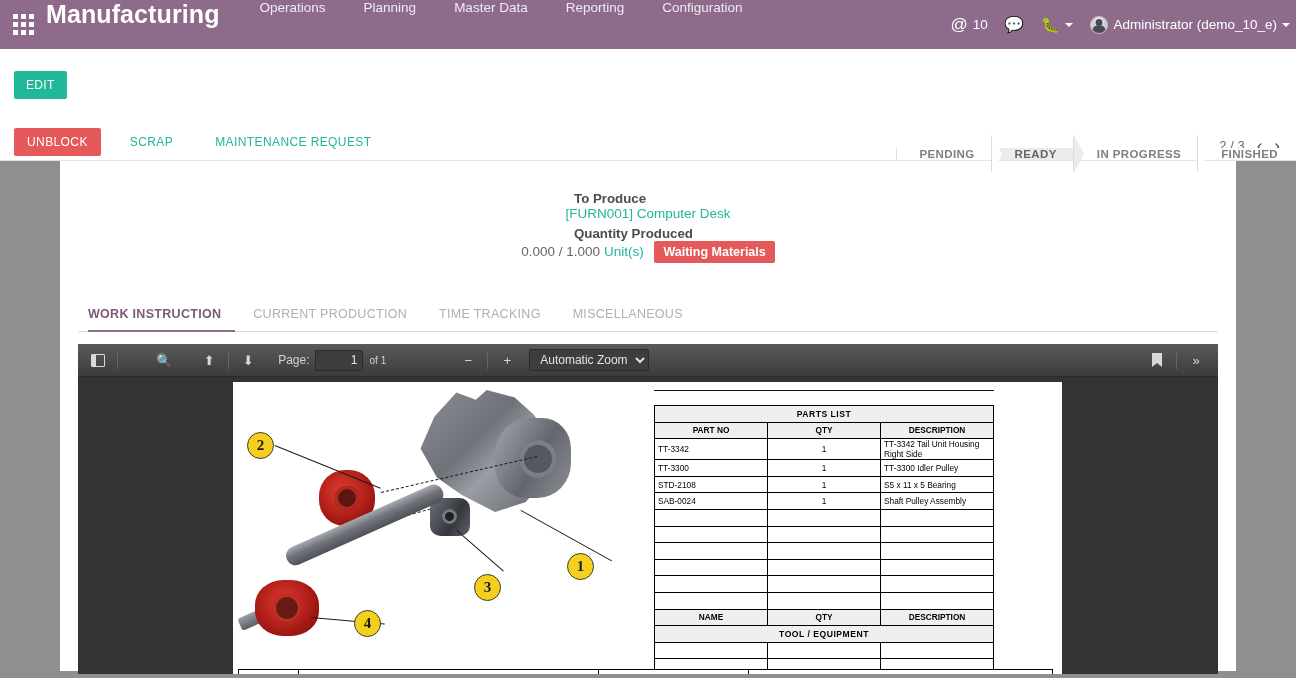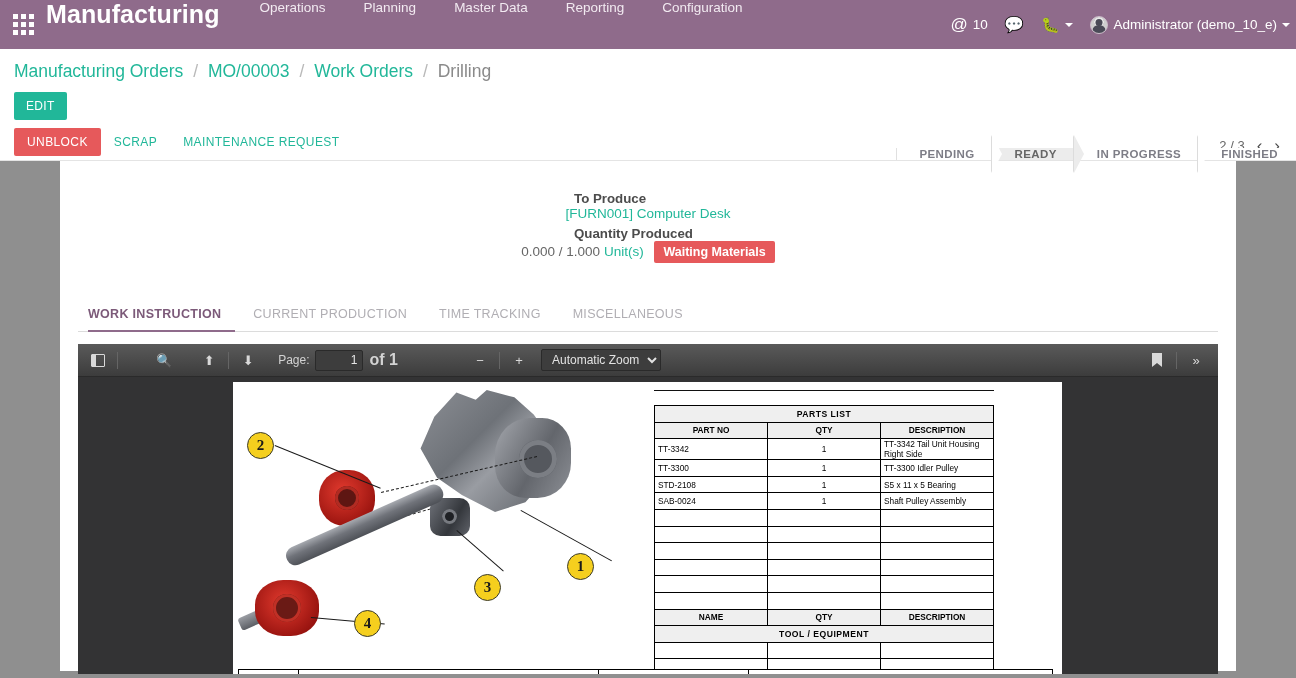--- a/index.html
+++ b/index.html
@@ -83,21 +83,21 @@
   }
   .pager .arrow { color: #4a4a4a; font-size: 17px; cursor: pointer; line-height: 1; }
 
   
   .statusbar {
     background: #fff; height: 38px;
     display: flex; align-items: stretch; justify-content: space-between;
     border-bottom: 1px solid #e4e4e4;
     padding-left: 14px;
   }
-  .sb-left { display: flex; align-items: center; gap: 0; }
+  .sb-left { display: flex; align-items: center; gap: 16px; }
   .btn-unblock {
     background: #e6595b; color: #fff; border: none;
     font-size: 12px; letter-spacing: .4px;
     padding: 7px 13px; border-radius: 2px; cursor: pointer; font-family: inherit;
   }
   .btn-text {
     background: transparent; border: none; color: #21b799;
     font-size: 12px; letter-spacing: .4px; padding: 7px 13px;
     cursor: pointer; font-family: inherit;
   }
@@ -180,21 +180,21 @@
   .sidebar-glyph::after {
     content: ""; position: absolute; left: 0; top: 0; bottom: 0;
     width: 4px; background: #d9d9d9;
   }
   .page-label { margin: 0 5px 0 16px; color: #d3d3d3; font-size: 12px; }
   .page-input {
     width: 48px; height: 21px; background: #3d3d3d;
     border: 1px solid #2a2a2a; border-radius: 2px; color: #e6e6e6;
     text-align: right; font-size: 12px; padding: 0 4px; font-family: inherit;
   }
-  .page-of { margin-left: 7px; color: #d3d3d3; font-size: 16px; font-weight: bold; }
+  .page-of { margin-left: 7px; color: #d3d3d3; font-size: 10px; }
   .zoom-grp { display: flex; align-items: center; margin-left: 68px; }
   .zoom-select {
     margin-left: 8px; height: 22px; background: #3d3d3d;
     border: 1px solid #2a2a2a; border-radius: 2px;
     color: #e2e2e2; font-size: 12px; padding: 0 4px 0 6px;
     font-family: inherit; cursor: pointer; min-width: 120px;
   }
   .tb-right { position: absolute; right: 8px; display: flex; align-items: center; }
   .bookmark-glyph {
     width: 10px; height: 14px; background: #d9d9d9;
@@ -346,29 +346,20 @@
     </div>
     <div class="sysitem">
       <span class="avatar"></span>
       <span>Administrator (demo_10_e)</span>
       <span class="caret"></span>
     </div>
   </div>
 </div>
 
 <div class="cp-top">
-  <div class="breadcrumb">
-    <a>Manufacturing Orders</a>
-    <span class="sep">/</span>
-    <a>MO/00003</a>
-    <span class="sep">/</span>
-    <a>Work Orders</a>
-    <span class="sep">/</span>
-    <span class="cur">Drilling</span>
-  </div>
   <button class="btn-edit">EDIT</button>
   <div class="pager">
     <span>2 / 3</span>
     <span class="arrow">‹</span>
     <span class="arrow">›</span>
   </div>
 </div>
 
 <div class="statusbar">
   <div class="sb-left">

